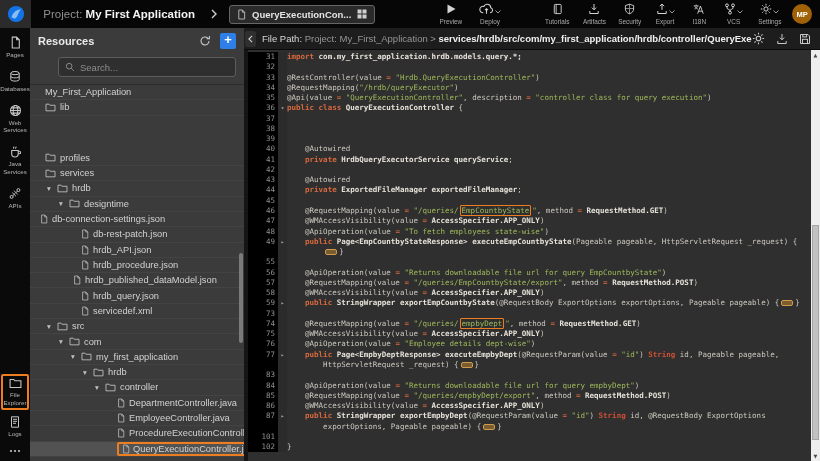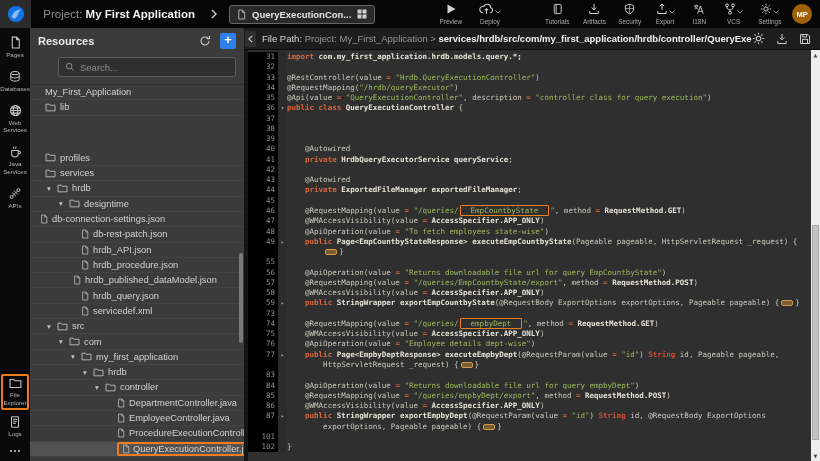--- a/index.html
+++ b/index.html
@@ -83,21 +83,21 @@
   .gut { width:30px; flex:0 0 30px; text-align:right; padding-right:3px; color:#8f8f8f;
     font-size:7.5px; background:#000000; }
   .fold { width:9px; flex:0 0 9px; text-align:center; font-size:6px; color:#a0a0a0; background:#2b2b2b; }
   .ct { font-size:7.5px; }
   .k { color:#d8693f; font-weight:bold; }
   .d { color:#cdc9c0; }
   .b { color:#e6e2d9; font-weight:bold; }
   .s { color:#9fb95a; }
   .o { color:#d8693f; }
   .t { color:#cf4f35; font-weight:bold; }
-  .h { color:#9fb95a; border:1.5px solid #ee7d22; padding:0 10px; margin:12px 1px; border-radius:1px; }
+  .h { color:#9fb95a; border:1.5px solid #ee7d22; padding:0 1px; margin:12px 1px; border-radius:1px; }
   .F { display:inline-block; width:12px; height:6px; background:#7a5c2e; border:1px solid #cf9b4e;
     border-radius:2px; vertical-align:middle; margin:0 2px; }
   .ed-scroll { position:absolute; right:0; top:0; bottom:0; width:9px; background:#eeeeee; }
   .ed-up,.ed-down { position:absolute; left:0; width:9px; height:10px; color:#4a4a4a; font-size:5px;
     text-align:center; line-height:10px; font-family:"DejaVu Sans", sans-serif; cursor:pointer; }
   .ed-up { top:0; } .ed-down { bottom:0; }
   .ed-thumb { position:absolute; left:1px; width:7px; top:175px; height:215px; background:#c2c2c2;
     border:1px solid #a6a6a6; cursor:pointer; }
 </style>
 </head>

